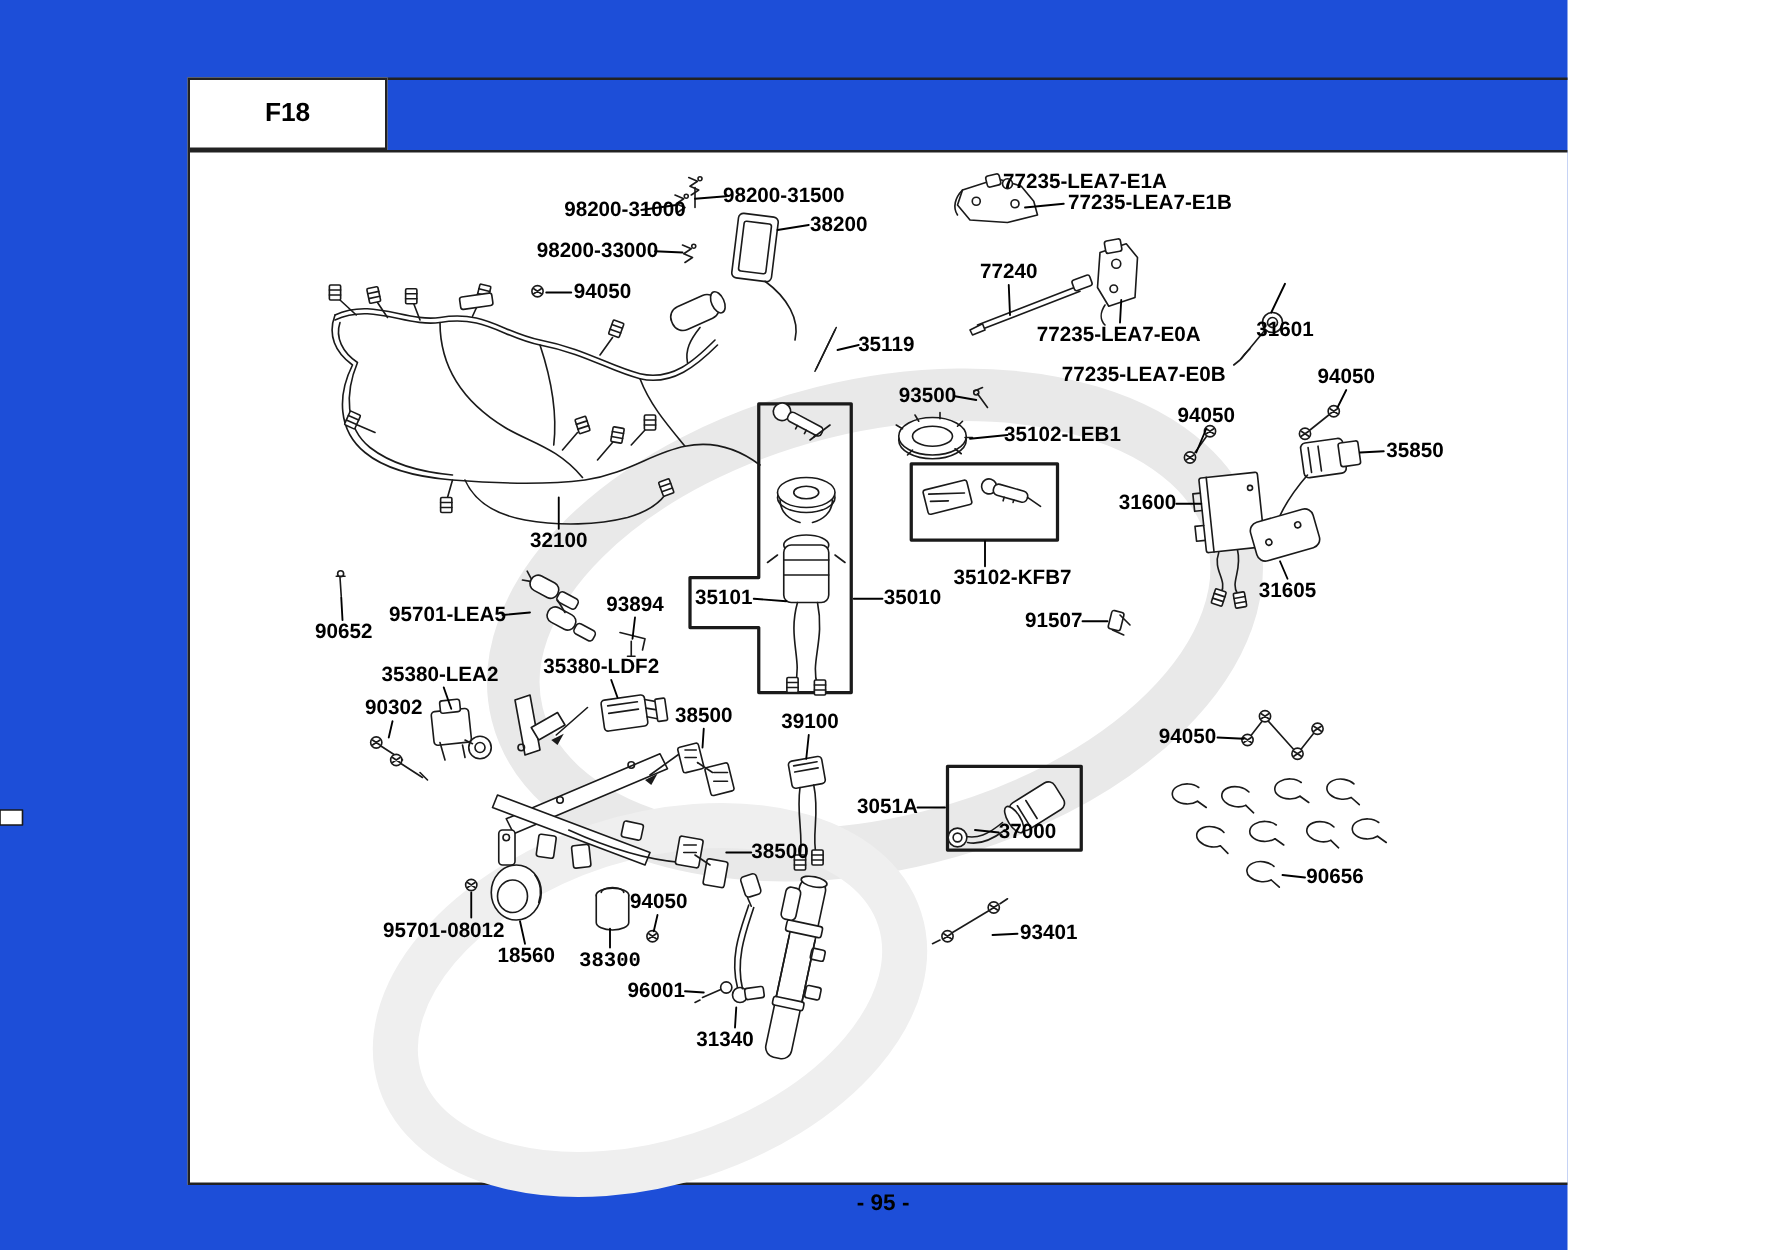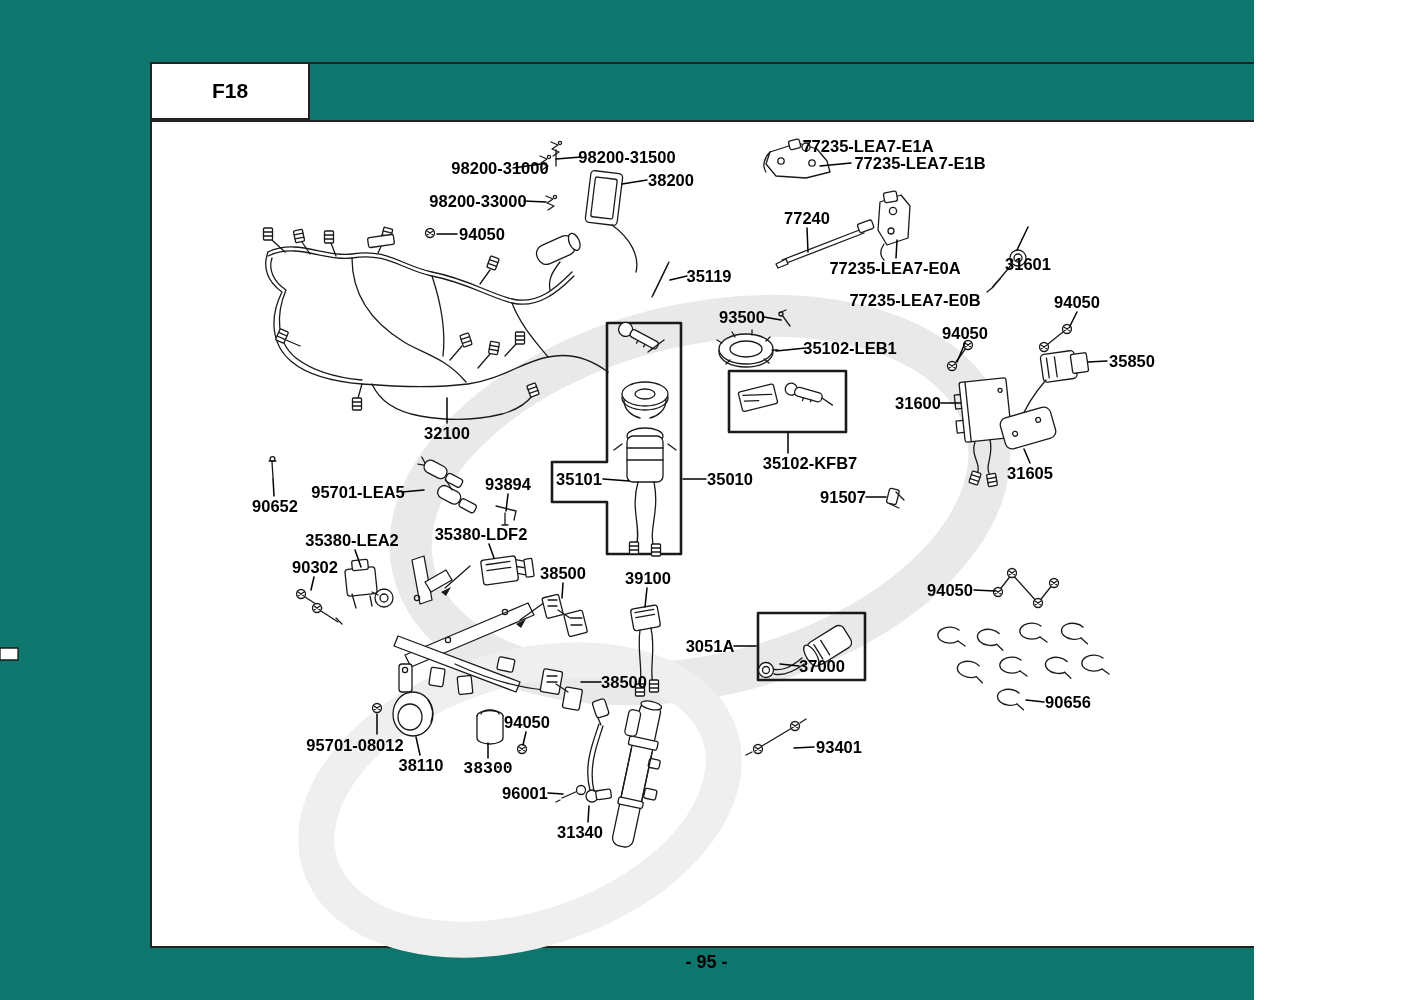--- a/index.html
+++ b/index.html
@@ -1,16 +1,16 @@
 <!DOCTYPE html>
 <html><head>
 <meta charset="utf-8">
 <style>
   html,body{margin:0;padding:0;background:#ffffff;}
-  .page{position:relative;width:1254px;height:1000px;background:#0f766e;overflow:hidden;
+  .page{position:relative;width:1254px;height:1000px;background:#1d4ed8;overflow:hidden;
         font-family:"Liberation Sans",sans-serif;color:#000;}
   
   .hdr-band{position:absolute;left:150px;top:62px;width:1113px;height:58px;
             border-top:2px solid #222;}
   .hdr-code-box{position:absolute;left:150px;top:62px;width:160px;height:58px;
             border:2px solid #222;display:flex;align-items:center;justify-content:center;
             box-sizing:border-box;font-weight:bold;font-size:21px;background:#fff;}
   .hdr-title{position:absolute;left:360px;top:62px;height:58px;display:flex;align-items:center;
             font-weight:bold;font-size:21px;letter-spacing:0.3px;}
   
@@ -503,21 +503,21 @@
       <div class="part-label" style="left: 481px; top: 534px;">35380-LDF2</div>
       <div class="part-label" style="left: 315px; top: 567px;">90302</div>
       <div class="part-label" style="left: 563px; top: 573px;">38500</div>
       <div class="part-label" style="left: 648px; top: 578px;">39100</div>
       <div class="part-label" style="left: 710px; top: 646px;">3051A</div>
       <div class="part-label" style="left: 822px; top: 666px;">37000</div>
       <div class="part-label" style="left: 950px; top: 590px;">94050</div>
       <div class="part-label" style="left: 624px; top: 682px;">38500</div>
       <div class="part-label" style="left: 1068px; top: 702px;">90656</div>
       <div class="part-label" style="left: 355px; top: 745px;">95701-08012</div>
-      <div class="part-label" style="left: 421px; top: 765px;">38110</div>
+      <div class="part-label" style="left: 421px; top: 765px;">18560</div>
       <div class="part-label" style="left: 488px; top: 768px; font-family: Liberation Mono, monospace;">38300</div>
       <div class="part-label" style="left: 527px; top: 722px;">94050</div>
       <div class="part-label" style="left: 525px; top: 793px;">96001</div>
       <div class="part-label" style="left: 580px; top: 832px;">31340</div>
       <div class="part-label" style="left: 839px; top: 747px;">93401</div>
     </div>
 
   <div class="page-num">- 95 -</div>
 </div>
 

